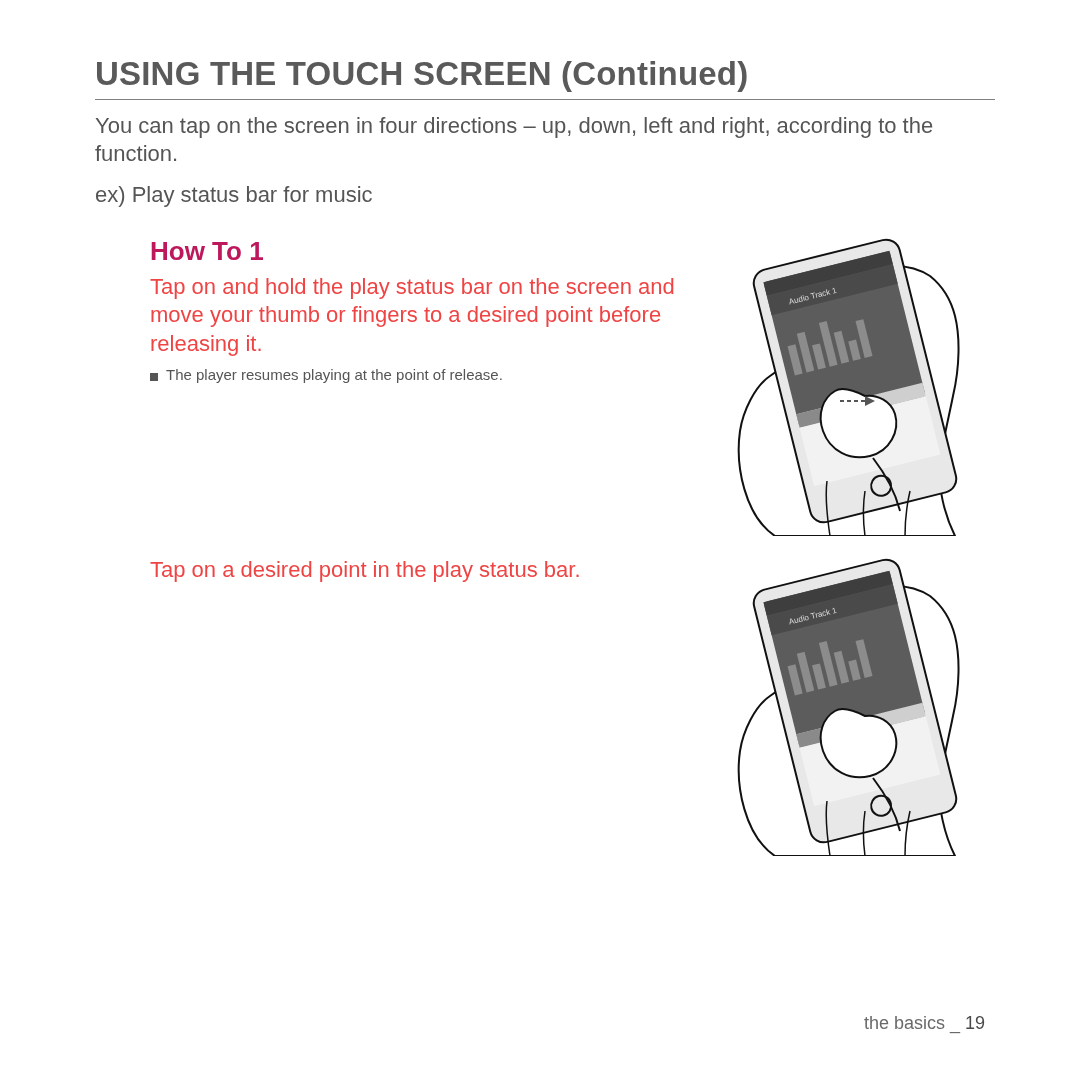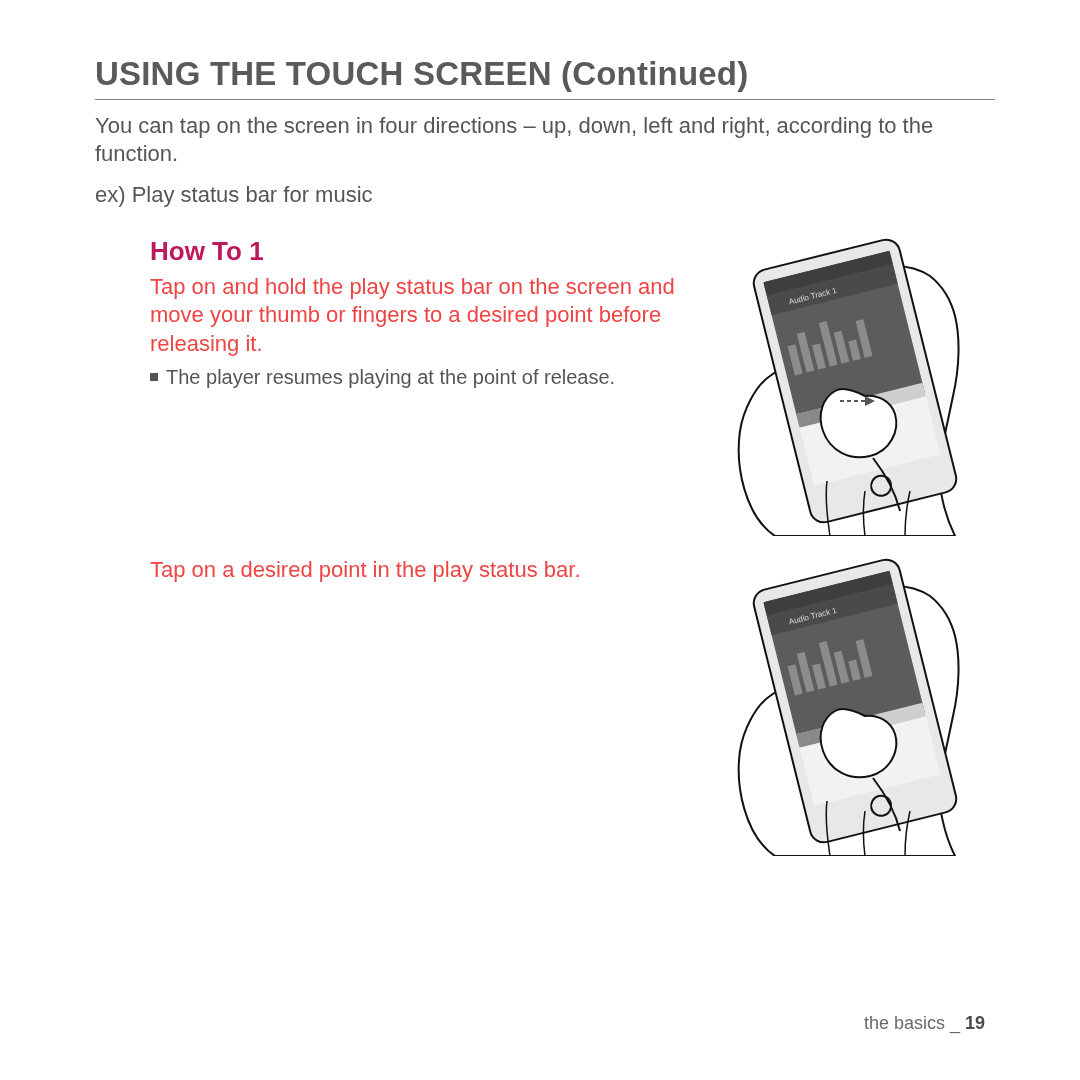--- a/index.html
+++ b/index.html
@@ -54,21 +54,21 @@
     font-size: 22px;
     color: #ef4444;
     line-height: 1.28;
     padding-left: 55px;
     max-width: 540px;
   }
   .bullet-row {
     display: flex;
     align-items: flex-start;
     gap: 8px;
-    font-size: 20px;
+    font-size: 15px;
     color: #555555;
     margin-top: 8px;
     padding-left: 55px;
     max-width: 560px;
   }
   .bullet-square {
     width: 8px;
     height: 8px;
     background: #555555;
     flex: 0 0 8px;
@@ -86,21 +86,21 @@
     height: 100%;
   }
   .footer {
     position: absolute;
     right: 95px;
     bottom: 38px;
     font-size: 18px;
     color: #6a6a6a;
   }
   .footer .pg {
-    font-weight: bold;
+    font-weight: normal;
     color: #4a4a4a;
   }
 </style>
 </head>
 <body>
 
 <div class="page">
 
   <div class="title">USING THE TOUCH SCREEN (Continued)</div>
 

